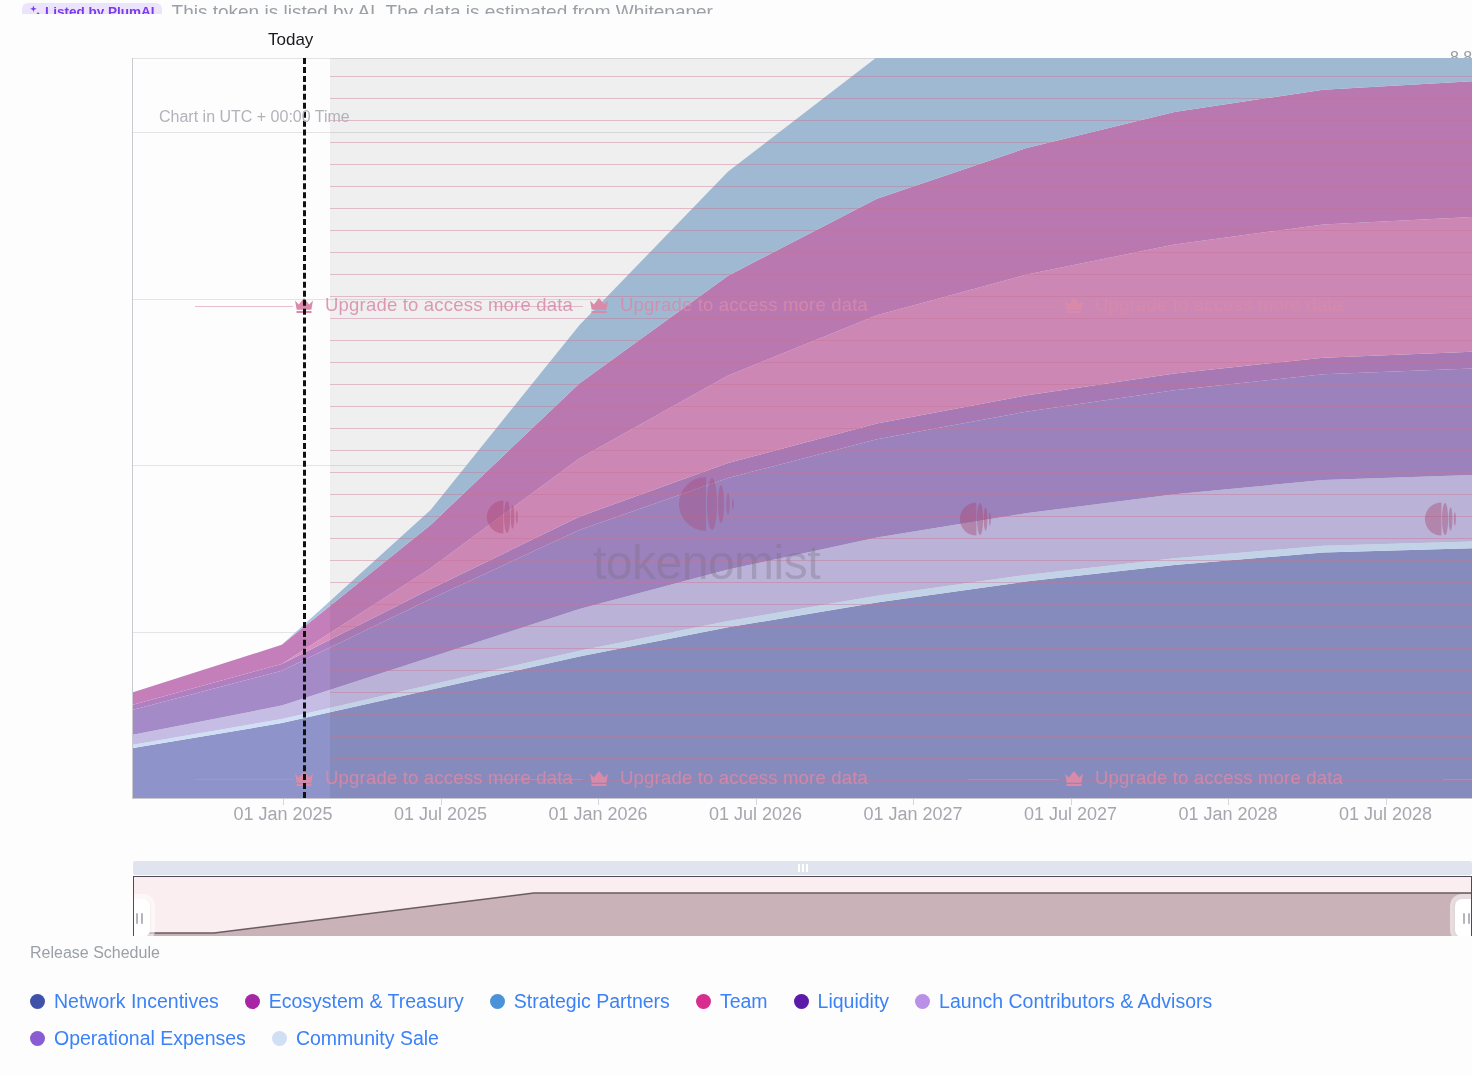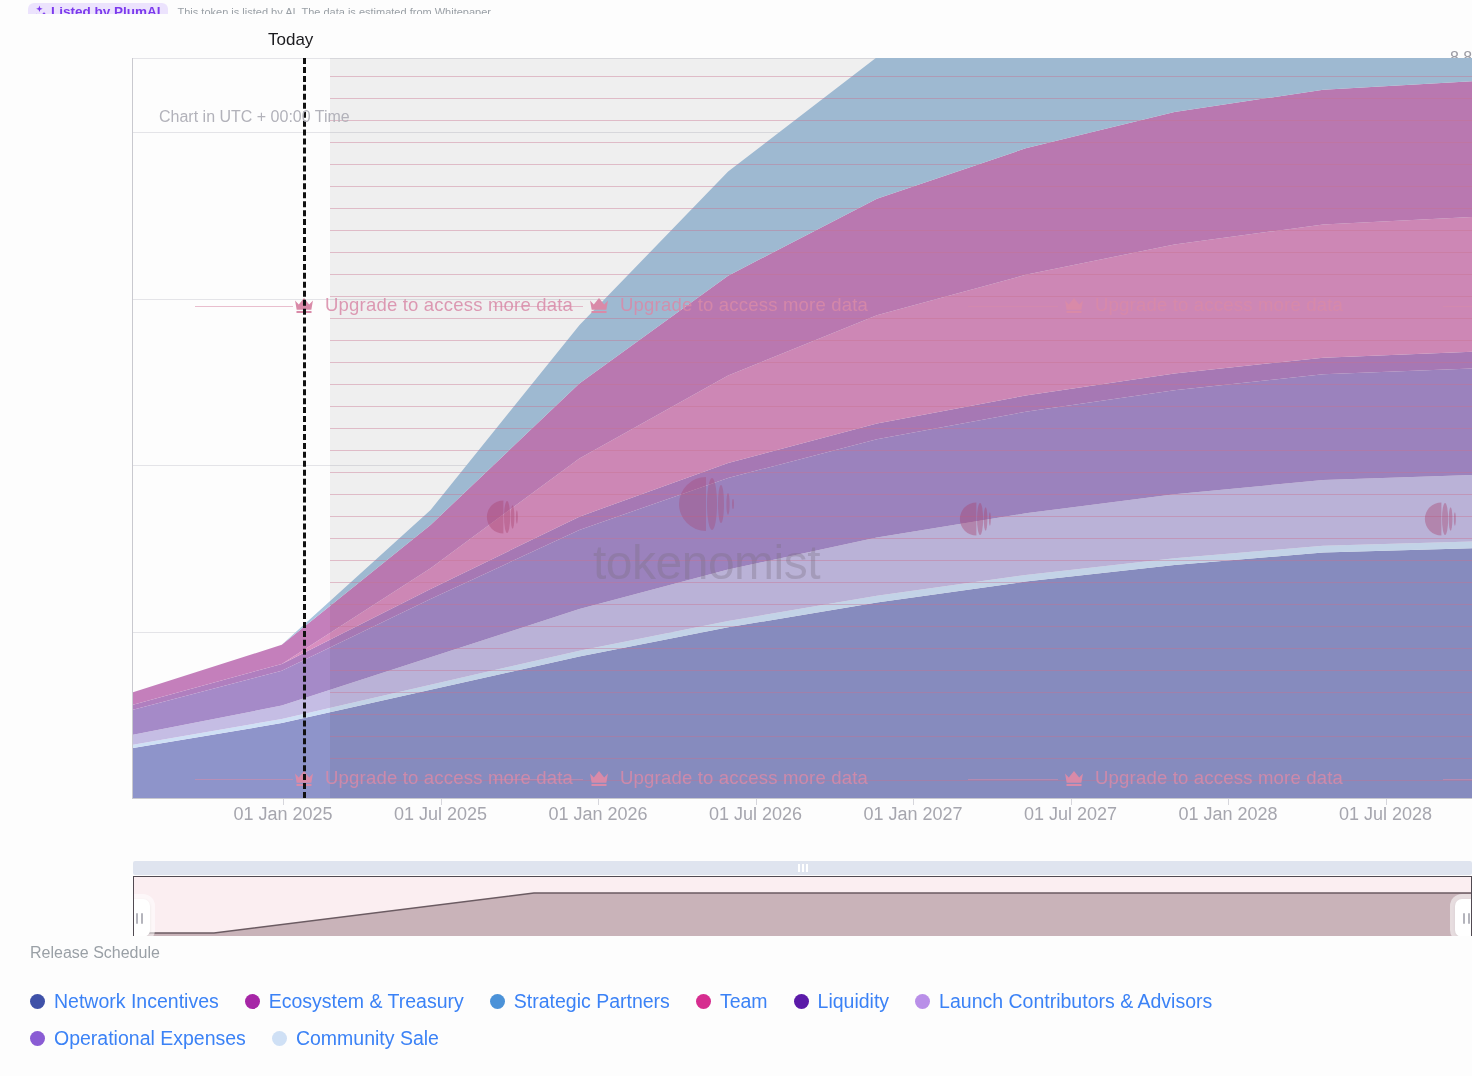--- a/index.html
+++ b/index.html
@@ -9,33 +9,33 @@
     font-family:"Liberation Sans", sans-serif;
     overflow:hidden;
     position:relative;
     -webkit-font-smoothing:antialiased;
   }
 
   
   .notice{
     position:absolute;left:0;top:0;width:1472px;height:24px;
     display:flex;align-items:center;gap:10px;
-    padding-left:28px;box-sizing:border-box;
+    padding-left:22px;box-sizing:border-box;
     background:#fdfdfd;
   }
   .badge{
     display:inline-flex;align-items:center;gap:4px;
     background:#ece3fd;color:#7c3aed;
     font-size:13.5px;font-weight:700;
     border-radius:6px;padding:2px 7px 3px 6px;
     line-height:1;white-space:nowrap;
   }
   .badge svg{display:block;}
   .notice-text{
-    font-size:11px;color:#9aa0a6;white-space:nowrap;
+    font-size:19px;color:#9aa0a6;white-space:nowrap;
   }
   .notice-text a{
     color:#9aa0a6;text-decoration:underline;
   }
 
   
   .chart-wrap{
     position:absolute;left:0;top:14px;width:1472px;height:815px;
     background:#fdfdfd;
     padding-left:32px;

